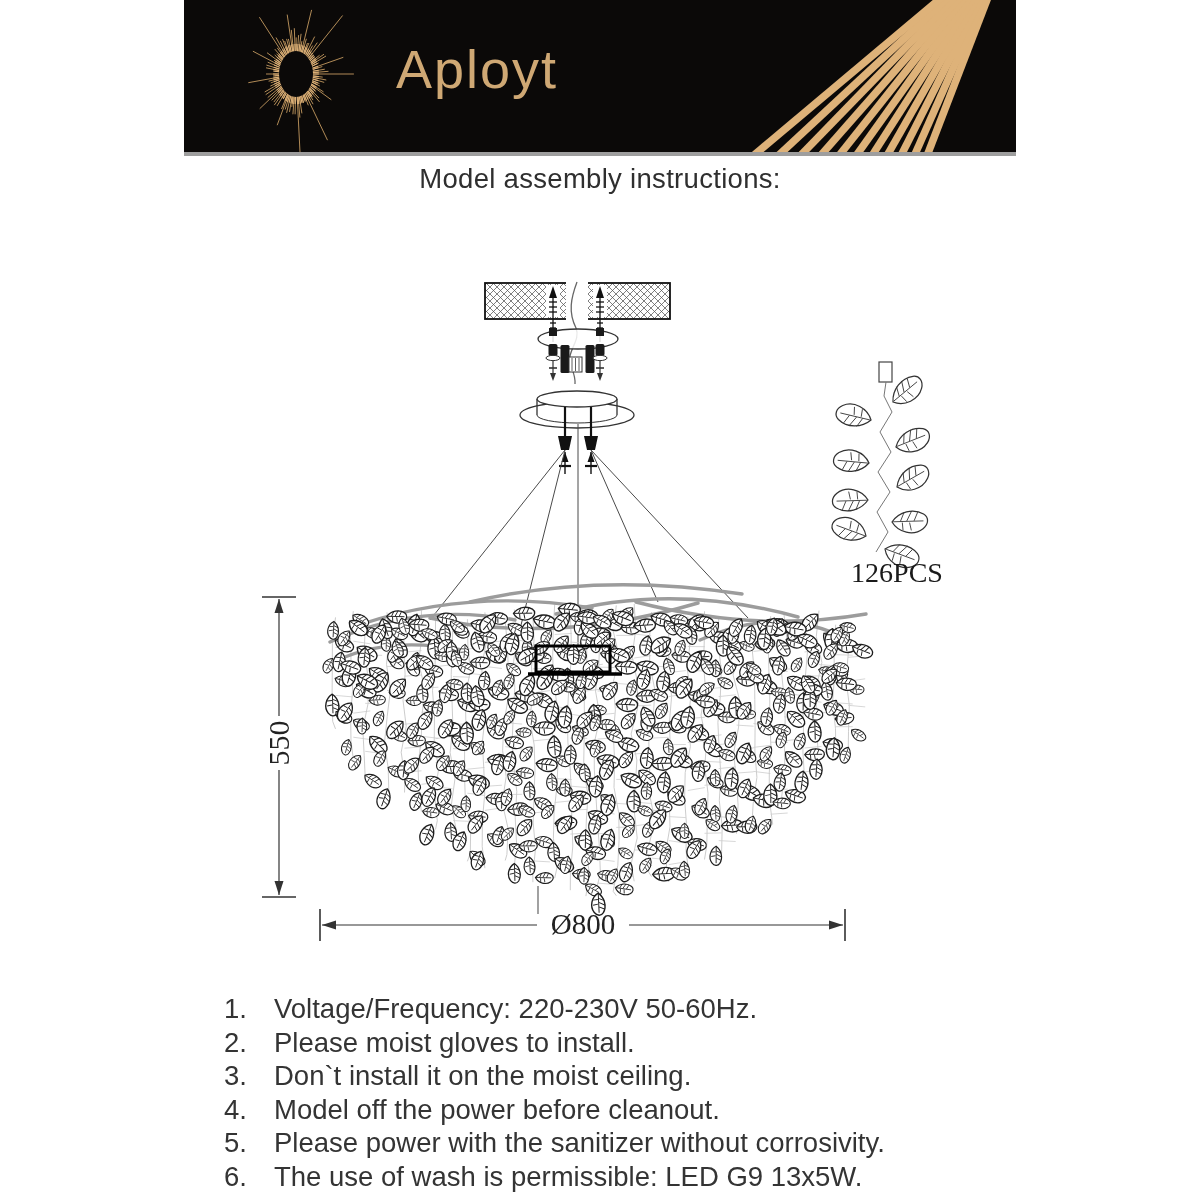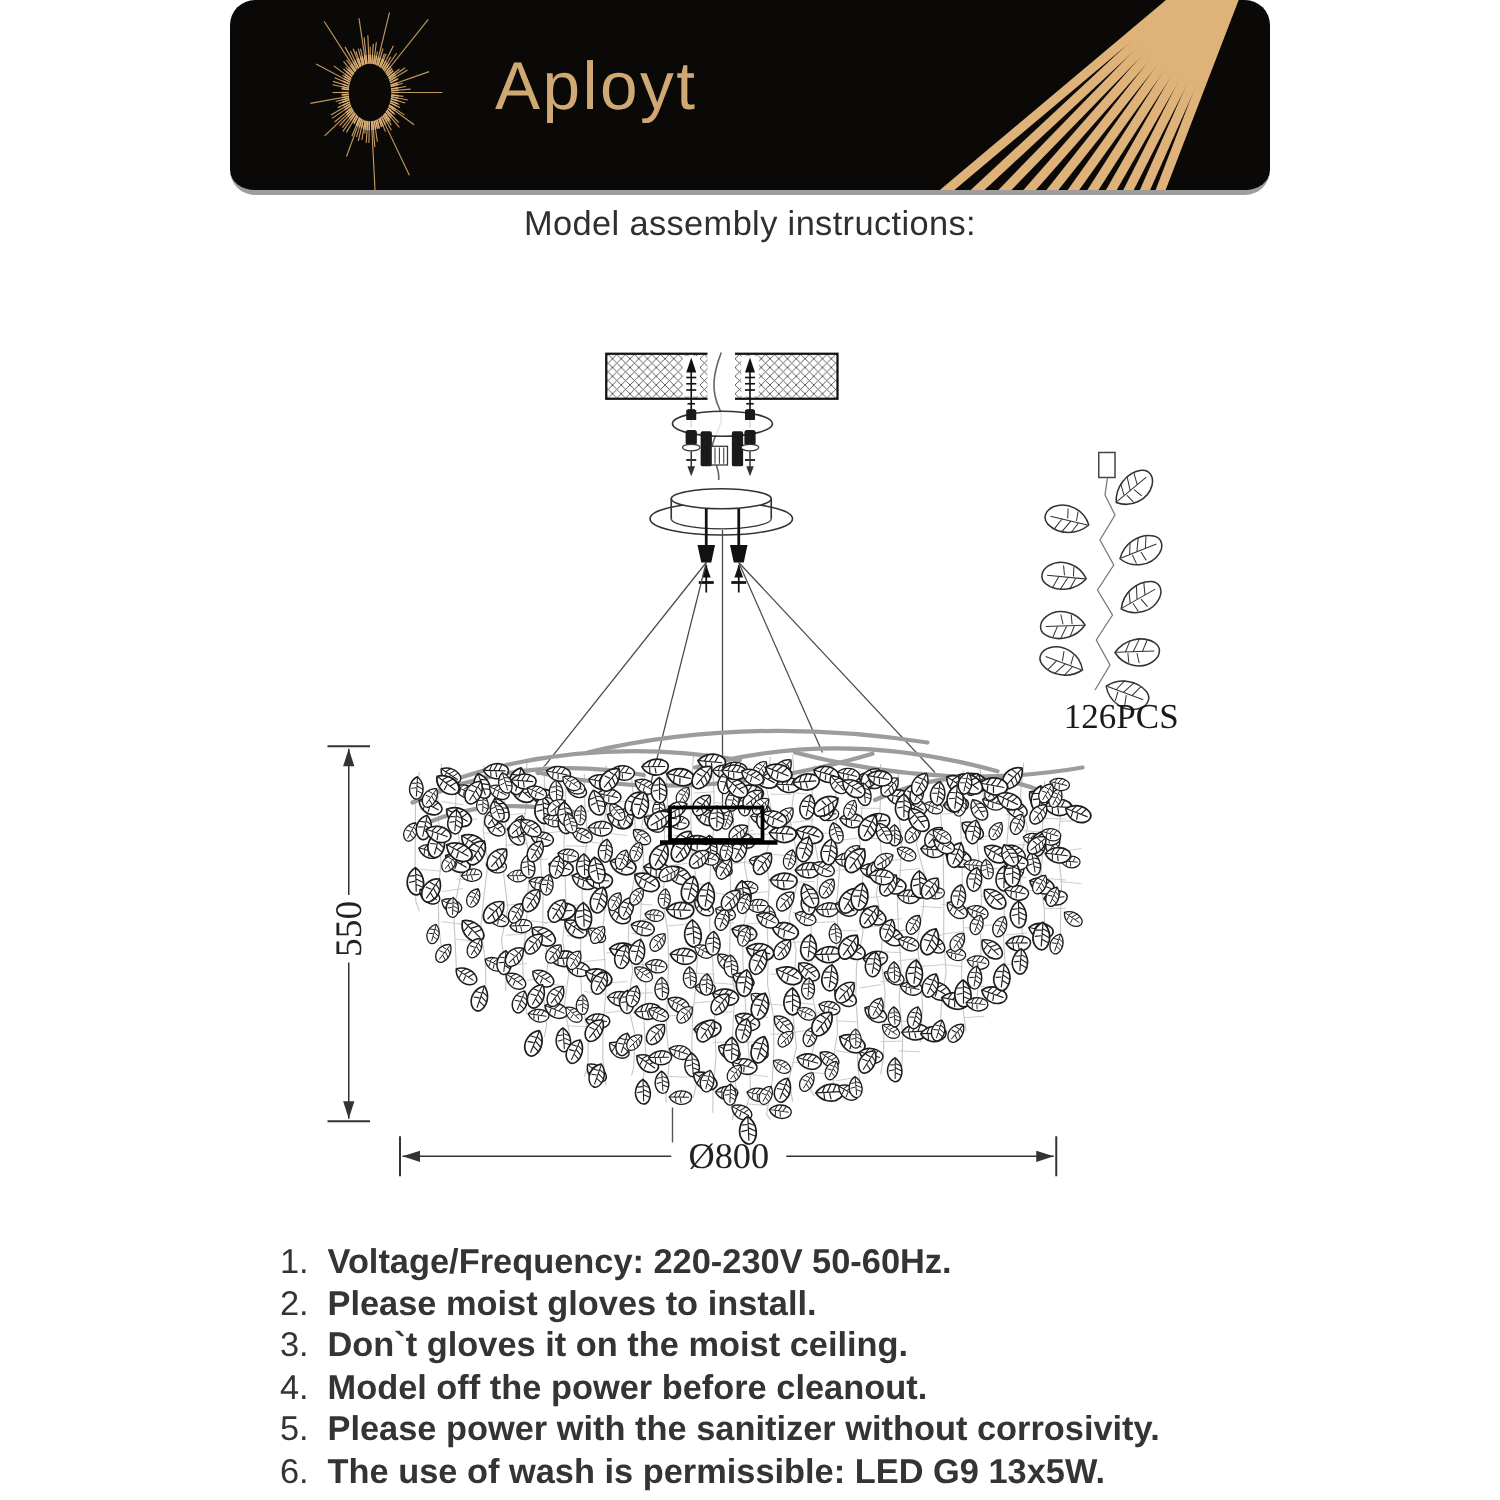--- a/index.html
+++ b/index.html
@@ -1,33 +1,33 @@
 <!DOCTYPE html>
 <html><head>
 <meta charset="utf-8">
 <style>
   html,body{margin:0;padding:0;background:#fff;}
   .page{position:relative;width:1200px;height:1200px;background:#ffffff;overflow:hidden;
         font-family:"Liberation Sans", sans-serif;}
   
   .banner{position:absolute;left:184px;top:0;width:832px;height:152px;background:#0b0908;
-          border-bottom:4px solid #9e9e9e;overflow:hidden;border-radius:20px;}
+          border-bottom:4px solid #9e9e9e;overflow:hidden;}
   .banner svg{position:absolute;left:0;top:0;}
   .brand{position:absolute;left:212px;top:42px;font-size:54px;line-height:1;color:#cfa874;
          letter-spacing:2px;font-weight:400;}
   
   .title-block{position:absolute;left:0;top:162px;width:1200px;text-align:center;color:#2f2f2f;}
   .title-line{font-size:27.5px;line-height:33px;letter-spacing:0.3px;}
   
   .diagram{position:absolute;left:0;top:240px;width:1200px;height:760px;}
   
   .instructions{position:absolute;left:224px;top:992px;width:860px;color:#343434;}
   .instr-row{display:flex;font-size:27.5px;line-height:33.6px;}
   .instr-num{width:34px;flex:0 0 34px;}
-  .instr-text{margin-left:4px;white-space:nowrap;font-weight:bold;}
+  .instr-text{margin-left:16px;white-space:nowrap;}
 </style>
 </head>
 <body>
 
 <div class="page">
 
   <div class="banner">
     <svg width="832" height="152" viewBox="0 0 832 152">
       <g id="corner-rays">
           <line x1="826" y1="-60" x2="503" y2="780" stroke="#deb279" stroke-width="7.5"></line>
@@ -1078,21 +1078,21 @@
     <div class="instr-row">
       <span class="instr-num">1.</span>
       <span class="instr-text">Voltage/Frequency: 220-230V 50-60Hz.</span>
     </div>
     <div class="instr-row">
       <span class="instr-num">2.</span>
       <span class="instr-text">Please moist gloves to install.</span>
     </div>
     <div class="instr-row">
       <span class="instr-num">3.</span>
-      <span class="instr-text">Don`t gloves it on the moist ceiling.</span>
+      <span class="instr-text">Don`t install it on the moist ceiling.</span>
     </div>
     <div class="instr-row">
       <span class="instr-num">4.</span>
       <span class="instr-text">Model off the power before cleanout.</span>
     </div>
     <div class="instr-row">
       <span class="instr-num">5.</span>
       <span class="instr-text">Please power with the sanitizer without corrosivity.</span>
     </div>
     <div class="instr-row">

